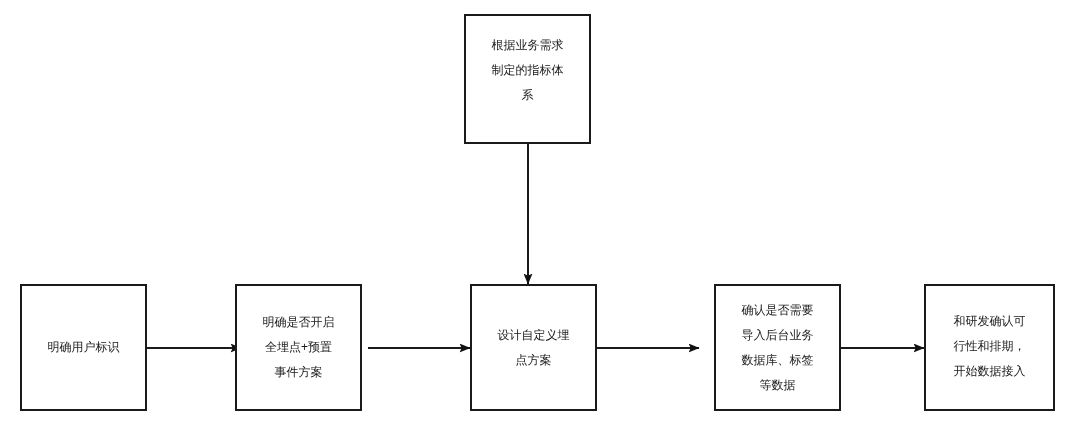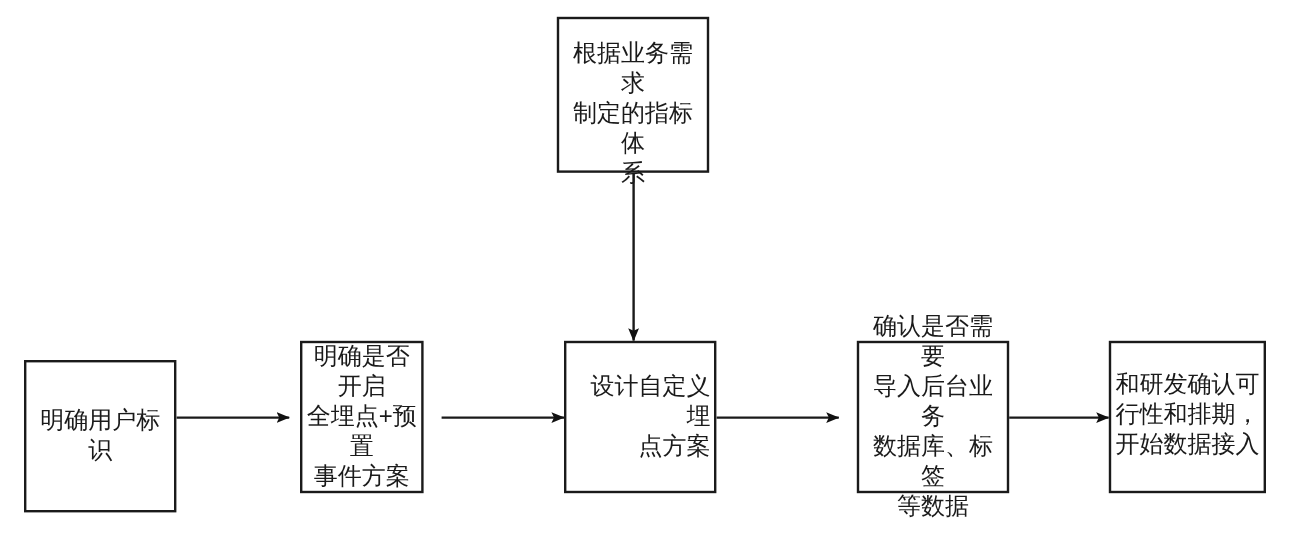--- a/index.html
+++ b/index.html
@@ -22,21 +22,21 @@
     position: absolute;
     box-sizing: border-box;
     border: 2px solid #1a1a1a;
     background: #ffffff;
     display: flex;
     align-items: center;
     justify-content: center;
     text-align: center;
   }
   .node-label {
-    font-size: 20px;
+    font-size: 12px;
     line-height: 25px;
     color: #1a1a1a;
     letter-spacing: 0px;
     white-space: pre-line;
     padding: 0 3px;
   }
   .edge-layer {
     position: absolute;
     left: 0;
     top: 0;
@@ -64,30 +64,30 @@
         <line x1="528" y1="144" x2="528" y2="284" stroke="#1a1a1a" stroke-width="2" marker-end="url(#arrowhead)"></line>
       </g>
   </svg>
 
   <div id="nodes-group">
       <div class="node" style="left: 464px; top: 14px; width: 127px; height: 130px; border-color: rgb(26, 26, 26); background: rgb(255, 255, 255); align-items: flex-start; padding-top: 17px;">
         <div class="node-label" style="color: rgb(26, 26, 26);">根据业务需求
 制定的指标体
 系</div>
       </div>
-      <div class="node" style="left: 20px; top: 284px; width: 127px; height: 127px; border-color: rgb(26, 26, 26); background: rgb(255, 255, 255); margin-top: 16px;">
+      <div class="node" style="left: 20px; top: 284px; width: 127px; height: 127px; border-color: rgb(26, 26, 26); background: rgb(255, 255, 255);">
         <div class="node-label" style="color: rgb(26, 26, 26);">明确用户标识</div>
       </div>
-      <div class="node" style="left: 250px; top: 284px; width: 103px; height: 127px; border-color: rgb(26, 26, 26); background: rgb(255, 255, 255);">
+      <div class="node" style="left: 235px; top: 284px; width: 127px; height: 127px; border-color: rgb(26, 26, 26); background: rgb(255, 255, 255);">
         <div class="node-label" style="color: rgb(26, 26, 26);">明确是否开启
 全埋点+预置
 事件方案</div>
       </div>
       <div class="node" style="left: 470px; top: 284px; width: 127px; height: 127px; border-color: rgb(26, 26, 26); background: rgb(255, 255, 255);">
-        <div class="node-label" style="color: rgb(26, 26, 26); text-align: right;">设计自定义埋
+        <div class="node-label" style="color: rgb(26, 26, 26);">设计自定义埋
 点方案</div>
       </div>
       <div class="node" style="left: 714px; top: 284px; width: 127px; height: 127px; border-color: rgb(26, 26, 26); background: rgb(255, 255, 255);">
         <div class="node-label" style="color: rgb(26, 26, 26);">确认是否需要
 导入后台业务
 数据库、标签
 等数据</div>
       </div>
       <div class="node" style="left: 924px; top: 284px; width: 131px; height: 127px; border-color: rgb(26, 26, 26); background: rgb(255, 255, 255); font-family: Liberation Mono, monospace;">
         <div class="node-label" style="color: rgb(26, 26, 26);">和研发确认可

